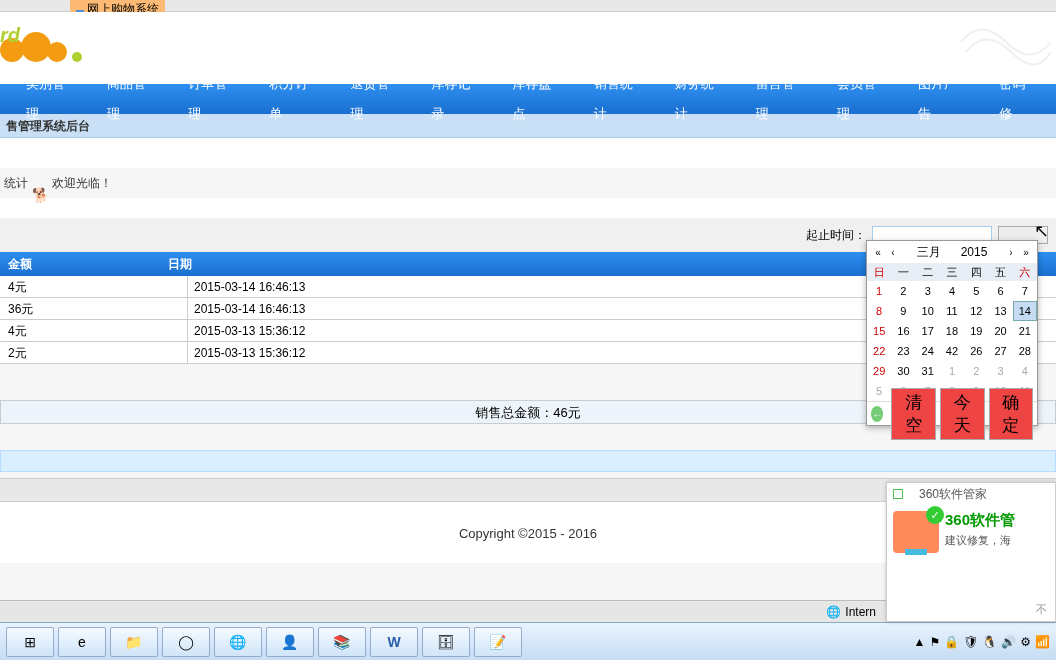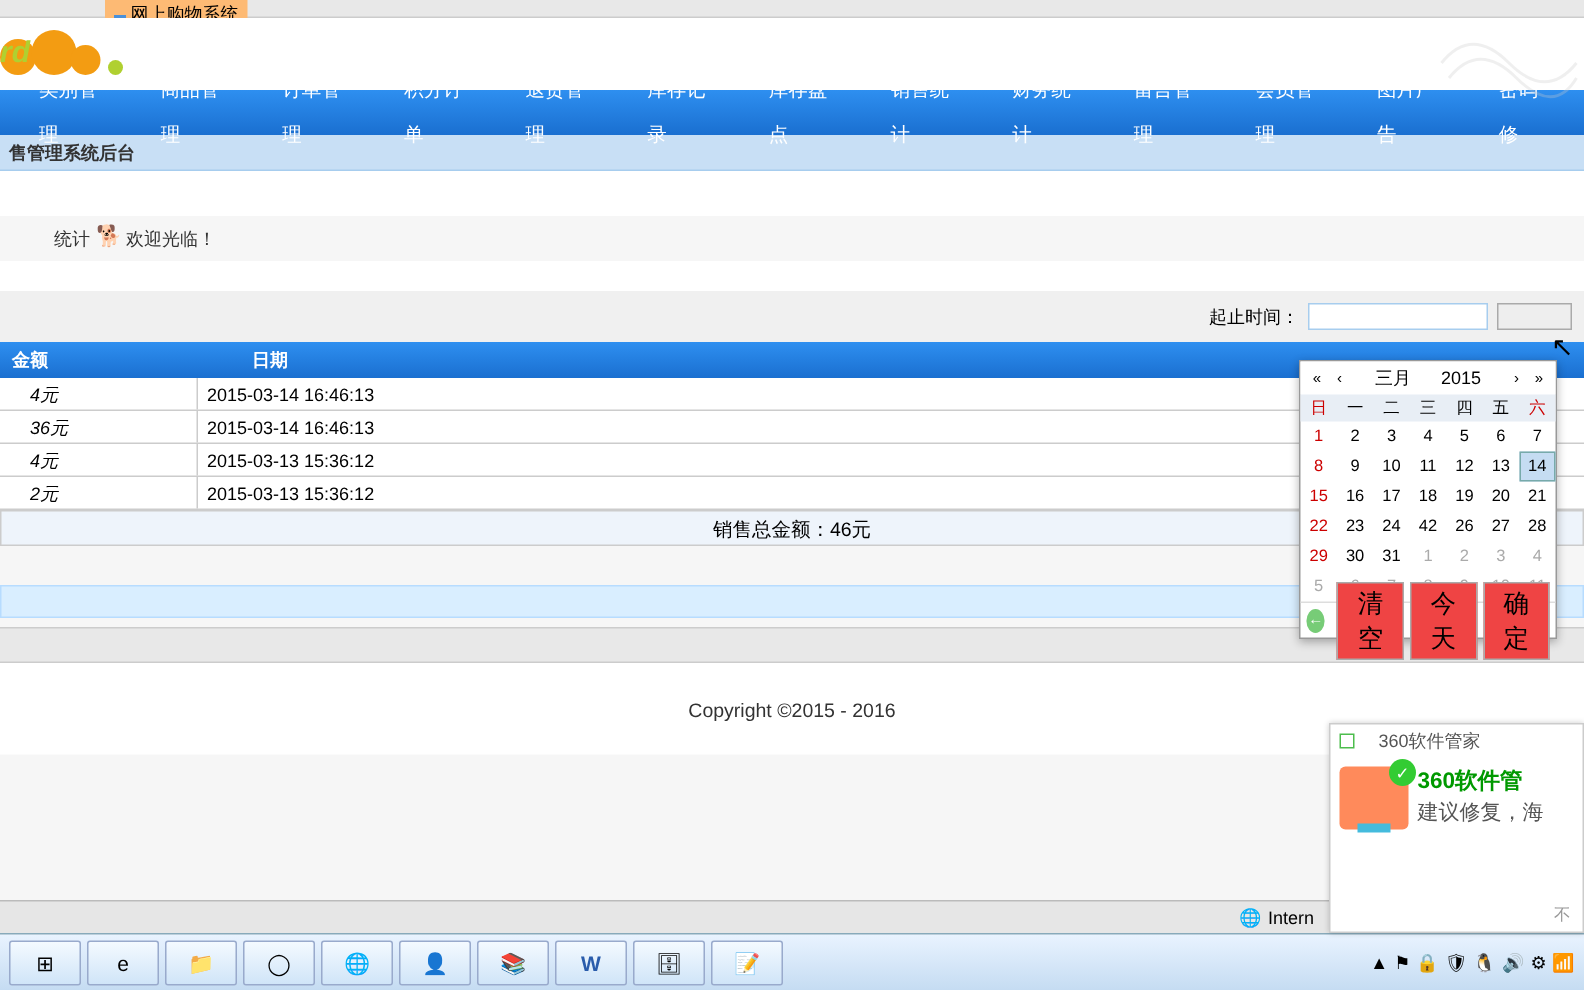--- a/index.html
+++ b/index.html
@@ -2,52 +2,52 @@
 <html><head>
 <meta charset="utf-8">
 <style>
 * { margin:0; padding:0; box-sizing:border-box; font-family:"Microsoft YaHei",SimSun,sans-serif; font-size:12px; }
 body { width:1056px; height:660px; overflow:hidden; background:#f6f6f6; position:relative; }
 
 .browser-tabs { height:12px; background:#e8e8e8; border-bottom:1px solid #ccc; display:flex; align-items:center; padding-left:70px; gap:4px; }
 .browser-tabs .tab { display:flex; align-items:flex-end; gap:3px; background:#fdba74; padding:0 6px; height:24px; font-size:10px; }
 .browser-tabs .tab-icon { width:8px; height:8px; background:#4a90d9; }
 
-.logo-bar { height:48px; background:#fff; display:flex; align-items:center; padding-left:0; position:relative; }
+.logo-bar { height:72px; background:#fff; display:flex; align-items:center; padding-left:0; position:relative; }
 .logo-decor { display:inline-block; }
 .logo-blob { display:inline-block; border-radius:50%; background:#f39c12; }
 .logo-txt { position:absolute; left:0; top:12px; font-size:20px; font-style:italic; font-weight:bold; color:#b0d030; }
 .swirl { position:absolute; right:0; top:0; width:100px; height:60px; opacity:.3; }
 
 .menu-bar { height:30px; background:linear-gradient(#2e8ff0,#1a6fd0); display:flex; align-items:center; padding:0 6px; }
 .menu-bar a { color:#fff; padding:0 20px; line-height:30px; text-decoration:none; font-size:13px; }
 
 .sub-header { height:24px; background:#c8dff5; border-bottom:1px solid #a7cdee; line-height:24px; padding-left:6px; font-weight:bold; color:#333; }
 
 .blank-strip { height:30px; background:#fff; }
 
-.greet-row { height:30px; line-height:30px; padding-left:4px; color:#333; display:flex; align-items:flex-start; gap:4px;margin-left:32px; }
+.greet-row { height:30px; line-height:30px; padding-left:4px; color:#333; display:flex; align-items:flex-end; gap:4px; }
 .dog-icon { display:inline-block; width:16px; height:16px; position:relative; }
 .dog-icon::before { content:"🐕"; font-size:14px; position:absolute; top:-2px; }
 
 .spacer-strip { height:20px; background:#fff; }
 
 .query-row { height:34px; background:#f0f0f0; display:flex; justify-content:flex-end; align-items:center; padding-right:8px; gap:6px; }
 .query-row input { width:120px; height:18px; border:1px solid #a7cdee; }
 .thin-btn { width:50px; height:18px; border:1px solid #aaa; background:#eee; display:inline-flex; align-items:center; justify-content:center; }
 
 .table-hdr { height:24px; background:linear-gradient(#2e8ff0,#1a6fd0); display:flex; color:#fff; font-weight:bold; }
 .col-amt { width:168px; padding-left:8px; line-height:24px; }
 .col-date { flex:1; text-align:left; line-height:24px; }
 
 .data-row { height:22px; display:flex; background:#fff; border-bottom:1px solid #ccc; }
-.data-row .c1 { width:132px; padding-left:20px; line-height:22px; border-right:1px solid #ccc;font-style:italic; }
+.data-row .c1 { width:188px; padding-left:8px; line-height:22px; border-right:1px solid #ccc; }
 .data-row .c2 { flex:1; padding-left:6px; line-height:22px; }
 
-.sum-row { height:24px; background:#eef4fb; text-align:center; line-height:24px; border:1px solid #ccc; font-size:13px; }
+.sum-row { height:24px; background:#eef4fb; text-align:center; line-height:24px; border:1px solid #ccc; font-size:13px;margin-top:36px; }
 
 .blue-ghost { height:22px; background:#d9eeff; border:1px solid #b7dcff; margin-top:26px; }
 .grey-ghost { height:24px; background:#e8e8e8; margin-top:6px; border-top:1px solid #ccc; border-bottom:1px solid #ccc; }
 
 .copyright { text-align:center; padding:24px 0 22px; color:#333; font-size:13px; background:#fff; }
 
 .status-row { position:absolute; left:0; right:0; bottom:38px; height:22px; background:#e6e6e6; border-top:1px solid #bbb; display:flex; align-items:center; padding-right:180px; justify-content:flex-end; gap:4px; }
 .globe-ico { font-size:12px; }
 
 .taskbar { position:absolute; left:0; right:0; bottom:0; height:38px; background:linear-gradient(#e9f3ff,#c5dcf2); border-top:1px solid #8ab; display:flex; align-items:center; padding:0 6px; gap:4px; }
@@ -74,21 +74,21 @@
 
 
 .popup360 { position:absolute; right:0; bottom:38px; width:170px; height:140px; background:#fff; border:1px solid #ccc; box-shadow:0 0 4px rgba(0,0,0,.2); z-index:40; }
 .popup360 .p-top { height:22px; display:flex; align-items:center; padding:0 6px; gap:16px; font-size:11px; color:#555; }
 .p-ico { width:10px; height:10px; border:1px solid #4dbd4d; }
 .popup360 .p-body { padding:6px; display:flex; gap:6px; }
 .pc-ico { width:46px; height:42px; background:#ff8a5b; border-radius:4px; position:relative; }
 .pc-ico::after { content:""; position:absolute; left:12px; top:38px; width:22px; height:6px; background:#4bd; }
 .check { position:absolute; right:-5px; top:-5px; width:18px; height:18px; border-radius:50%; background:#3c3; color:#fff; font-size:11px; display:flex; align-items:center; justify-content:center; }
 .p-title { color:#009900; font-size:15px; font-weight:bold; }
-.p-sub { color:#555; font-size:14px; margin-top:3px; }
+.p-sub { color:#555; font-size:11px; margin-top:3px; }
 .p-more { position:absolute; bottom:4px; right:8px; color:#999; font-size:11px; }
 
 
 .cursor { position:absolute; left:1034px; top:220px; font-size:18px; z-index:60; color:#000; pointer-events:none; }
 </style>
 </head>
 <body>
 
 <div class="browser-tabs">
   <div class="tab">

